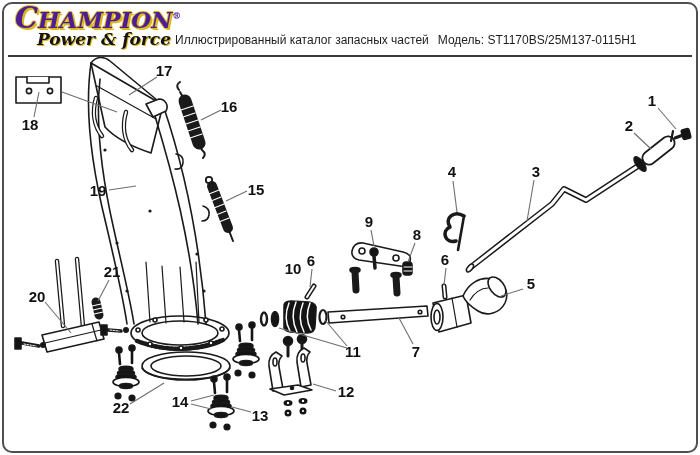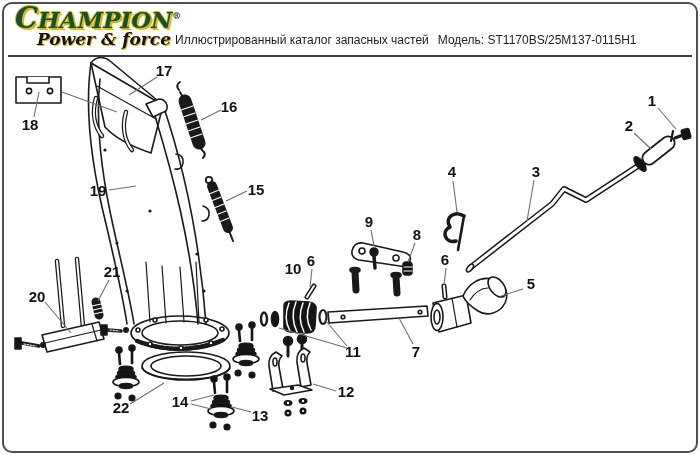--- a/index.html
+++ b/index.html
@@ -3,21 +3,21 @@
 <meta charset="utf-8">
 <style>
   html,body{margin:0;padding:0;}
   body{width:700px;height:455px;background:#ffffff;position:relative;overflow:hidden;
        font-family:"Liberation Sans",sans-serif;}
   .frame{position:absolute;left:2px;top:2px;right:2px;bottom:2px;border:2px solid #4f4f4f;
          border-radius:10px;background:#fff;}
   .hdr{position:absolute;left:0;top:0;width:700px;height:58px;z-index:3;}
   .logo{position:absolute;left:15px;top:3px;width:160px;}
   .brand{font-family:"DejaVu Serif",serif;font-style:italic;font-weight:bold;
-         font-size:23px;line-height:26px;color:#14532d;letter-spacing:0px;white-space:nowrap;
+         font-size:23px;line-height:26px;color:#4c1d95;letter-spacing:0px;white-space:nowrap;
          text-shadow:1px 0 #dcb71c,-1px 0 #dcb71c,0 1px #dcb71c,0 -1px #dcb71c,2px 2px 0 #dcb71c;}
   .brand .cap{font-size:29px;}
   .brand .reg{font-size:9px;vertical-align:9px;text-shadow:none;font-style:normal;}
   .tagline{font-family:"DejaVu Serif",serif;font-style:italic;font-weight:bold;
            font-size:17px;color:#141414;text-align:right;margin-top:-4px;padding-right:4px;
            text-shadow:1px 1px 0 #dcb71c;}
   .title{position:absolute;left:175px;top:33px;font-size:12px;color:#1d1d1d;white-space:nowrap;}
   .title .model{margin-left:9px;}
   .rule{position:absolute;left:8px;right:8px;top:55px;border-top:2px solid #3a3a3a;}
   svg.diagram{position:absolute;left:0;top:0;z-index:2;}

